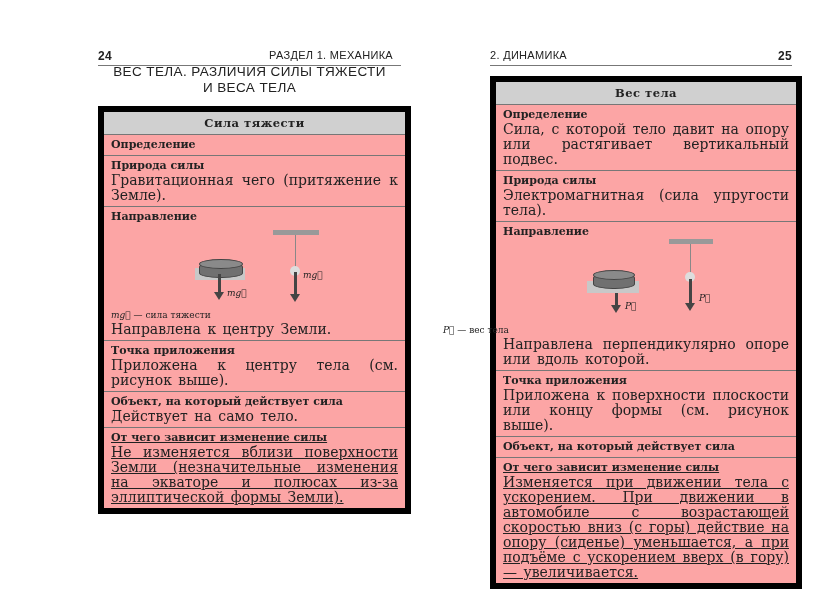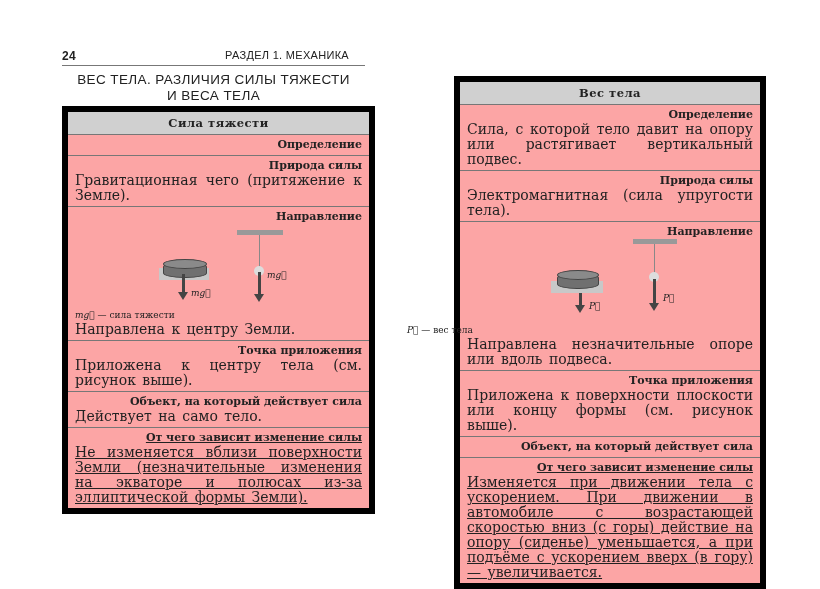--- a/index.html
+++ b/index.html
@@ -1,57 +1,57 @@
 <!DOCTYPE html>
 <html><head>
 <meta charset="utf-8">
 <style>
   html, body { margin:0; padding:0; }
   body {
     width:820px; height:589px; background:#ffffff; position:relative; overflow:hidden;
     font-family:"DejaVu Serif", serif; color:#222;
   }
-  .page { position:absolute; top:0; height:474px; }
+  .page { position:absolute; top:0; height:474px;margin-left:36px; }
   .page-left { left:0; width:410px; }
   .page-right { left:410px; width:410px; }
 
   .running-head {
     position:absolute; top:49px; height:16px;
     font-family:"Liberation Sans", sans-serif; font-size:11px; letter-spacing:0.3px;
     border-bottom:1px solid #777; color:#222;
   }
   .page-left .running-head { left:62px; width:303px; }
   .page-right .running-head { left:44px; width:302px; }
   .running-head .num { position:absolute; top:0; font-weight:bold; font-size:12px; }
   .running-head .title { position:absolute; top:0; }
   .page-left .num { left:0; }
-  .page-left .title { right:16px;padding-left:38px; }
+  .page-left .title { right:8px;padding-left:38px; }
   .page-right .num { right:0; }
   .page-right .title { left:0; }
 
   .section-title {
-    position:absolute; left:62px; width:303px; top:72px;
+    position:absolute; left:62px; width:303px; top:64px;
     font-family:"Liberation Sans", sans-serif; font-size:13.5px; line-height:16px;
     text-align:center; letter-spacing:0.4px;
   }
 
   .card {
     position:absolute; border:6px solid #000000; background:#fca5a5;
   }
   .page-left .card { left:62px; top:106px; width:301px; }
   .page-right .card { left:44px; top:76px; width:300px; }
 
   .card-header {
     background:#d0d0d0; border-bottom:1px solid #777;
     text-align:center; font-weight:bold; font-size:11.5px; height:22px; line-height:22px;
     letter-spacing:0.5px;
   }
   .row { border-bottom:1px solid #777; padding:3px 7px 3px 7px; }
   .row:last-child { border-bottom:none;text-decoration:underline; }
-  .row-title { font-weight:bold; font-size:11px; line-height:14px;text-align:right; }
+  .row-title { font-weight:bold; font-size:11px; line-height:14px; }
   .row-text { font-size:14px; line-height:15px; text-align:justify; word-spacing:2px; }
 
   .figure { position:relative; }
   .fig-left { height:98px; }
   .fig-right { height:98px; }
   .caption { font-size:9px; font-style:normal; }
   .caption i { font-family:"DejaVu Serif", serif; font-style:italic; }
   .shape { position:absolute; }
 </style>
 </head>
@@ -110,20 +110,24 @@
       <div class="row-text">Действует на само тело.</div>
     </div>
     <div class="row">
       <div class="row-title">От чего зависит изменение силы</div>
       <div class="row-text">Не изменяется вблизи поверхности Земли (незначительные изменения на экваторе и полюсах из-за эллиптической формы Земли).</div>
     </div>
   </div>
 </div>
 
 <div class="page page-right">
+  <div class="running-head">
+    <span class="title">2. ДИНАМИКА</span>
+    <span class="num">25</span>
+  </div>
 
   <div class="card">
     <div class="card-header">Вес тела</div>
 
     <div class="row">
       <div class="row-title">Определение</div>
       <div class="row-text">Сила, с которой тело давит на опору или растягивает вертикальный подвес.</div>
     </div>
     <div class="row">
       <div class="row-title">Природа силы</div>
@@ -144,21 +148,21 @@
         <div class="shape" style="left:187px;top:5px;width:1px;height:30px;background:#888;"></div>
         <div class="shape" style="left:182px;top:33px;width:10px;height:10px;background:#ddd;border-radius:50%;"></div>
         <div class="shape" style="left:186px;top:40px;width:3px;height:26px;background:#444;"></div>
         <div class="shape" style="left:182px;top:64px;width:0;height:0;border-left:5px solid transparent;border-right:5px solid transparent;border-top:8px solid #444;"></div>
         <div class="shape" style="left:196px;top:54px;font-size:9px;font-style:italic;">P⃗</div>
         <div class="shape caption" style="left:-60px;right:0;top:86px;">
           <i>P⃗</i>
           <span>— вес тела</span>
         </div>
       </div>
-      <div class="row-text">Направлена незначительные опоре или вдоль подвеса.</div>
+      <div class="row-text">Направлена перпендикулярно опоре или вдоль которой.</div>
     </div>
     <div class="row">
       <div class="row-title">Точка приложения</div>
       <div class="row-text">Приложена к поверхности плоскости или концу формы (см. рисунок выше).</div>
     </div>
     <div class="row">
       <div class="row-title">Объект, на который действует сила</div>
     </div>
     <div class="row">
       <div class="row-title">От чего зависит изменение силы</div>

